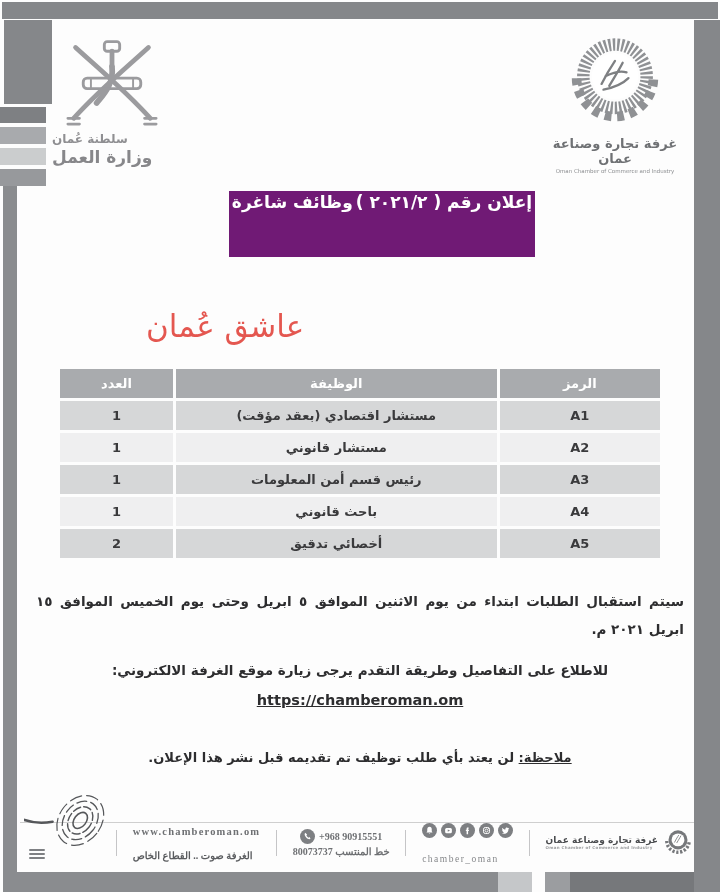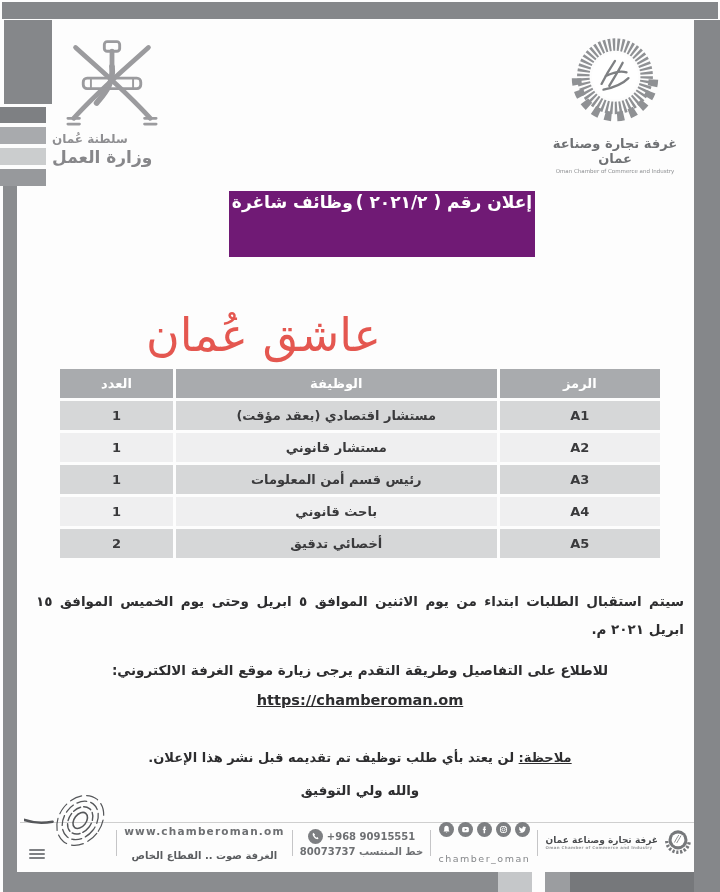--- a/index.html
+++ b/index.html
@@ -36,37 +36,37 @@
   .p-intro{position:absolute;right:40px;left:40px;top:288px;text-align:justify;}
   .p-dates{position:absolute;right:36px;left:36px;top:588px;text-align:justify;}
   .p-details{position:absolute;right:30px;left:30px;top:657px;text-align:center;}
   .p-link{position:absolute;left:0;right:0;top:690px;text-align:center;}
   .p-link a{font-size:14.5px;font-weight:bold;color:#2d2d2f;text-decoration:underline;direction:ltr;}
   .p-note{position:absolute;right:30px;left:30px;top:750px;text-align:center;direction:rtl;
           font-weight:bold;font-size:13px;}
   .p-note .nl{text-decoration:underline;}
   .p-close{position:absolute;left:0;right:0;top:782px;text-align:center;direction:rtl;
            font-weight:bold;font-size:13.5px;}
-  .watermark{position:absolute;left:146px;top:308px;font-size:46px;color:#e2463e;
+  .watermark{position:absolute;left:146px;top:308px;font-size:31px;color:#e2463e;
              direction:rtl;white-space:nowrap;opacity:0.9;}
   
   .vac-table{position:absolute;left:57px;top:366px;width:606px;border-collapse:separate;
              border-spacing:3px;direction:rtl;table-layout:fixed;}
   .vac-table th{background:#a9abae;color:#ffffff;font-size:13px;font-weight:bold;height:27px;
                 text-align:center;}
   .vac-table td{font-size:13px;font-weight:bold;color:#3a3a3c;text-align:center;height:27px;}
   .vac-table tbody tr:nth-child(odd) td{background:#d6d7d8;}
   .vac-table tbody tr:nth-child(even) td{background:#efeff0;}
   
   .hairline{position:absolute;left:20px;top:822px;width:674px;height:1px;background:#cfcfcf;}
   .fingerprint{position:absolute;left:24px;top:792px;width:100px;height:72px;}
   .footer{position:absolute;left:116px;top:825px;width:576px;height:36px;display:flex;
           align-items:center;justify-content:space-between;}
   .fdiv{width:1px;height:26px;background:#c5c5c7;}
-  .fblock{text-align:center;}
+  .fblock{text-align:left;font-family:Liberation Serif, serif;}
   .f-web .url{font-size:10.5px;color:#6e7073;letter-spacing:1.2px;font-weight:bold;}
   .f-web .slogan{font-size:10px;color:#5a5c5f;font-weight:bold;direction:rtl;margin-top:13px;}
   .f-phone{font-size:10px;color:#6e7073;font-weight:bold;}
   .f-phone .row1{display:flex;align-items:center;gap:4px;justify-content:center;}
   .f-phone .row2{direction:rtl;margin-top:2px;}
   .f-social .icons{display:flex;gap:4px;justify-content:center;}
   .f-social .handle{font-size:9.5px;color:#85878a;letter-spacing:1.5px;margin-top:16px;}
   .sicon{width:15px;height:15px;border-radius:50%;background:#7d7f82;display:flex;
          align-items:center;justify-content:center;}
   .f-logo{display:flex;align-items:center;gap:6px;}
@@ -181,21 +181,20 @@
   <div class="para p-details">للاطلاع على التفاصيل وطريقة التقدم يرجى زيارة موقع الغرفة الالكتروني:</div>
 
   <div class="p-link">
     <a href="#">https://chamberoman.om</a>
   </div>
 
   <div class="p-note">
     <span class="nl">ملاحظة:</span><span> لن يعتد بأي طلب توظيف تم تقديمه قبل نشر هذا الإعلان.</span>
   </div>
 
-  <div class="p-close">والله ولي التوفيق</div>
 
   <div class="hairline"></div>
 
   <span class="fingerprint">
     <svg width="100" height="72" viewBox="0 0 100 72" fill="none" stroke="#55575a" stroke-linecap="round">
       <g transform="rotate(38 55 30)">
         <ellipse cx="55" cy="28" rx="6" ry="9" stroke-width="1.6"></ellipse>
         <ellipse cx="55" cy="28" rx="11" ry="15" stroke-width="1.4" stroke-dasharray="8 3"></ellipse>
         <ellipse cx="55" cy="28" rx="16" ry="21" stroke-width="1.3" stroke-dasharray="10 4"></ellipse>
         <ellipse cx="55" cy="28" rx="21" ry="27" stroke-width="1.2" stroke-dasharray="12 5"></ellipse>

